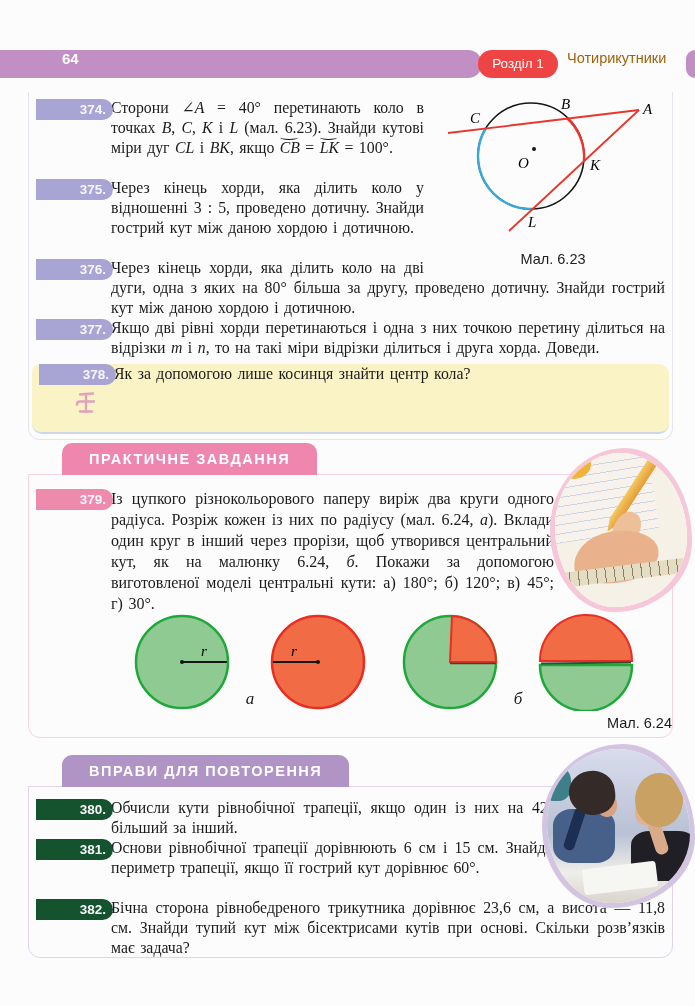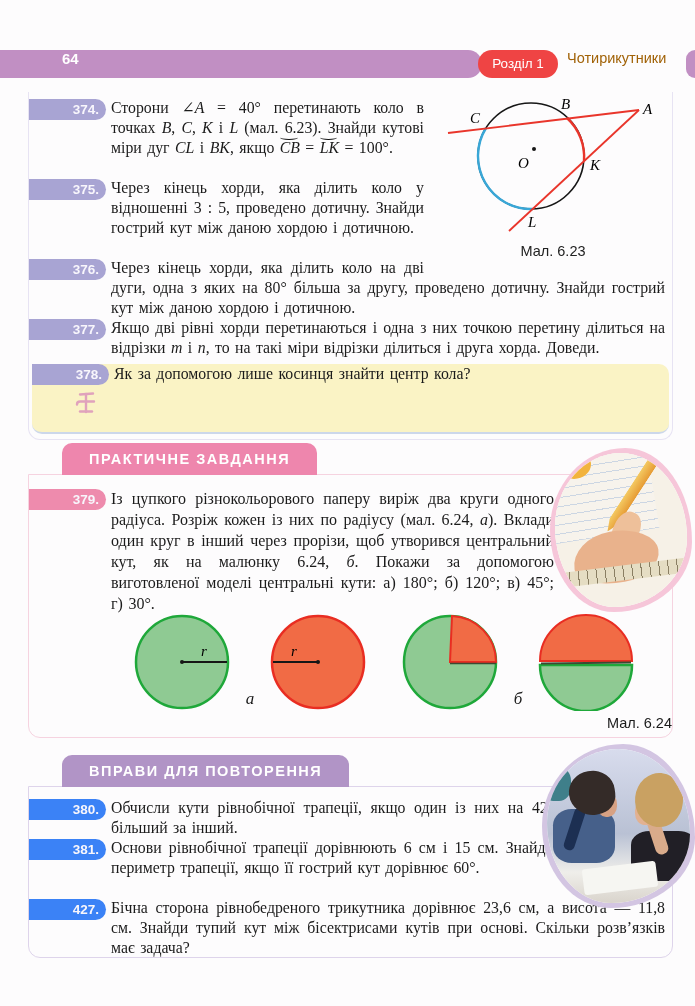--- a/index.html
+++ b/index.html
@@ -31,36 +31,36 @@
   .tab{ position:absolute; height:32px; color:#fff; z-index:2;
     font:bold 14.5px/32px "Liberation Sans","DejaVu Sans",sans-serif;
     letter-spacing:1.5px; padding:0 27px; border-radius:10px 10px 0 0; }
   .tab-practical{ left:62px; top:443px; background:#ee86ad; }
   .tab-review{ left:62px; top:755px; background:#b194c6; }
   
   .problem{ position:relative; padding-left:82px; }
   .problem p{ margin:0; text-align:justify; font-size:15.8px; line-height:20px;
     padding-right:7px; word-spacing:1.5px; }
   .panel-practical .problem p{ line-height:21px; font-size:16px; }
-  .badge{ position:absolute; left:0; top:1px; width:77px; height:21px; box-sizing:border-box;
+  .badge{ position:absolute; left:7px; top:1px; width:77px; height:21px; box-sizing:border-box;
     border-radius:0 11px 11px 0; background:#a8a4d3; color:#f8f6fc; text-align:right;
     padding-right:7px; font:bold 13.5px/21px "Liberation Sans","DejaVu Sans",sans-serif; }
   .badge-pink{ background:#ee8bad; }
-  .badge-purple{ background:#3b82f6; }
+  .badge-purple{ background:#14532d; }
   .p374{ height:80px; } .p375{ height:80px; } .p376{ height:60px; } .p377{ height:60px; }
   .p379{ height:126px; } .p379 p{ margin-right:111px; }
   .p380{ height:40px; } .p381{ height:60px; } .p382{ height:60px; }
   .p380 p,.p381 p{ margin-right:111px; }
   .seg-i{ font-style:italic; }
   .seg-arc{ font-style:italic; position:relative; }
   .seg-arc::before{ content:""; position:absolute; left:0; right:2px; top:-4px; height:4px;
     border-bottom:1.4px solid #111; border-radius:0 0 100% 100%; }
   
   .fig623{ float:right; width:238px; height:168px; margin:-2px 0 2px 10px; text-align:center; }
-  .fig-caption{ font:14.5px "Liberation Sans","DejaVu Sans",sans-serif; color:#222; margin-top:6px; }
+  .fig-caption{ font:14.5px "Liberation Sans","DejaVu Sans",sans-serif; color:#222; margin-top:14px; }
   
   .highlight-378{ position:absolute; left:3px; right:3px; bottom:5px; height:70px;
     background:#faf3c5; border-radius:8px 10px 10px 10px; border-bottom:2.5px solid #ccd7ea;
     box-sizing:border-box; }
   .task-icon{ position:absolute; left:42px; top:26px; }
   
   .fig624-wrap{ position:absolute; left:0; right:0; bottom:6px; }
   .fig624-row{ display:flex; align-items:flex-end; margin-left:100px; }
   .fig624-label{ width:30px; text-align:center; font-style:italic; font-size:17px;
     line-height:20px; margin-bottom:2px; }
@@ -216,21 +216,21 @@
   <div class="panel panel-review">
     <div class="problem p380">
       <span class="badge badge-purple">380.</span>
       <p><span>Обчисли кути рівнобічної трапеції, якщо один із них на 42° більший за інший.</span></p>
     </div>
     <div class="problem p381">
       <span class="badge badge-purple">381.</span>
       <p><span>Основи рівнобічної трапеції дорівнюють 6 см і 15 см. Знайди периметр трапеції, якщо її гострий кут дорівнює 60°.</span></p>
     </div>
     <div class="problem p382">
-      <span class="badge badge-purple">427.</span>
+      <span class="badge badge-purple">382.</span>
       <p><span>Бічна сторона рівнобедреного трикутника дорівнює 23,6 см, а висота — 11,8 см. Знайди тупий кут між бісектрисами кутів при основі. Скільки розв’язків має задача?</span></p>
     </div>
   </div>
 
   <div class="photo-blob photo1">
     <div class="blob-outer"></div>
     <div class="blob-inner">
       <div class="ph-el p1-bg"></div>
       <div class="ph-el p1-paper"></div>
       <div class="ph-el p1-yellow"></div>

